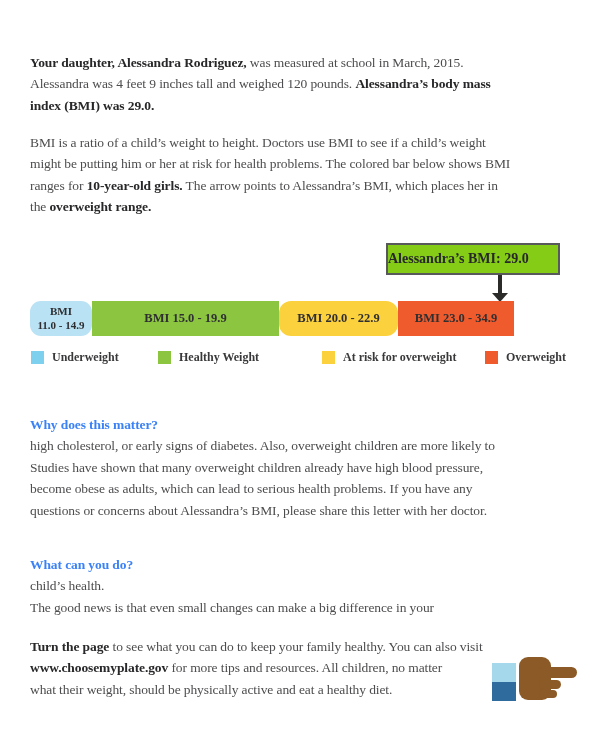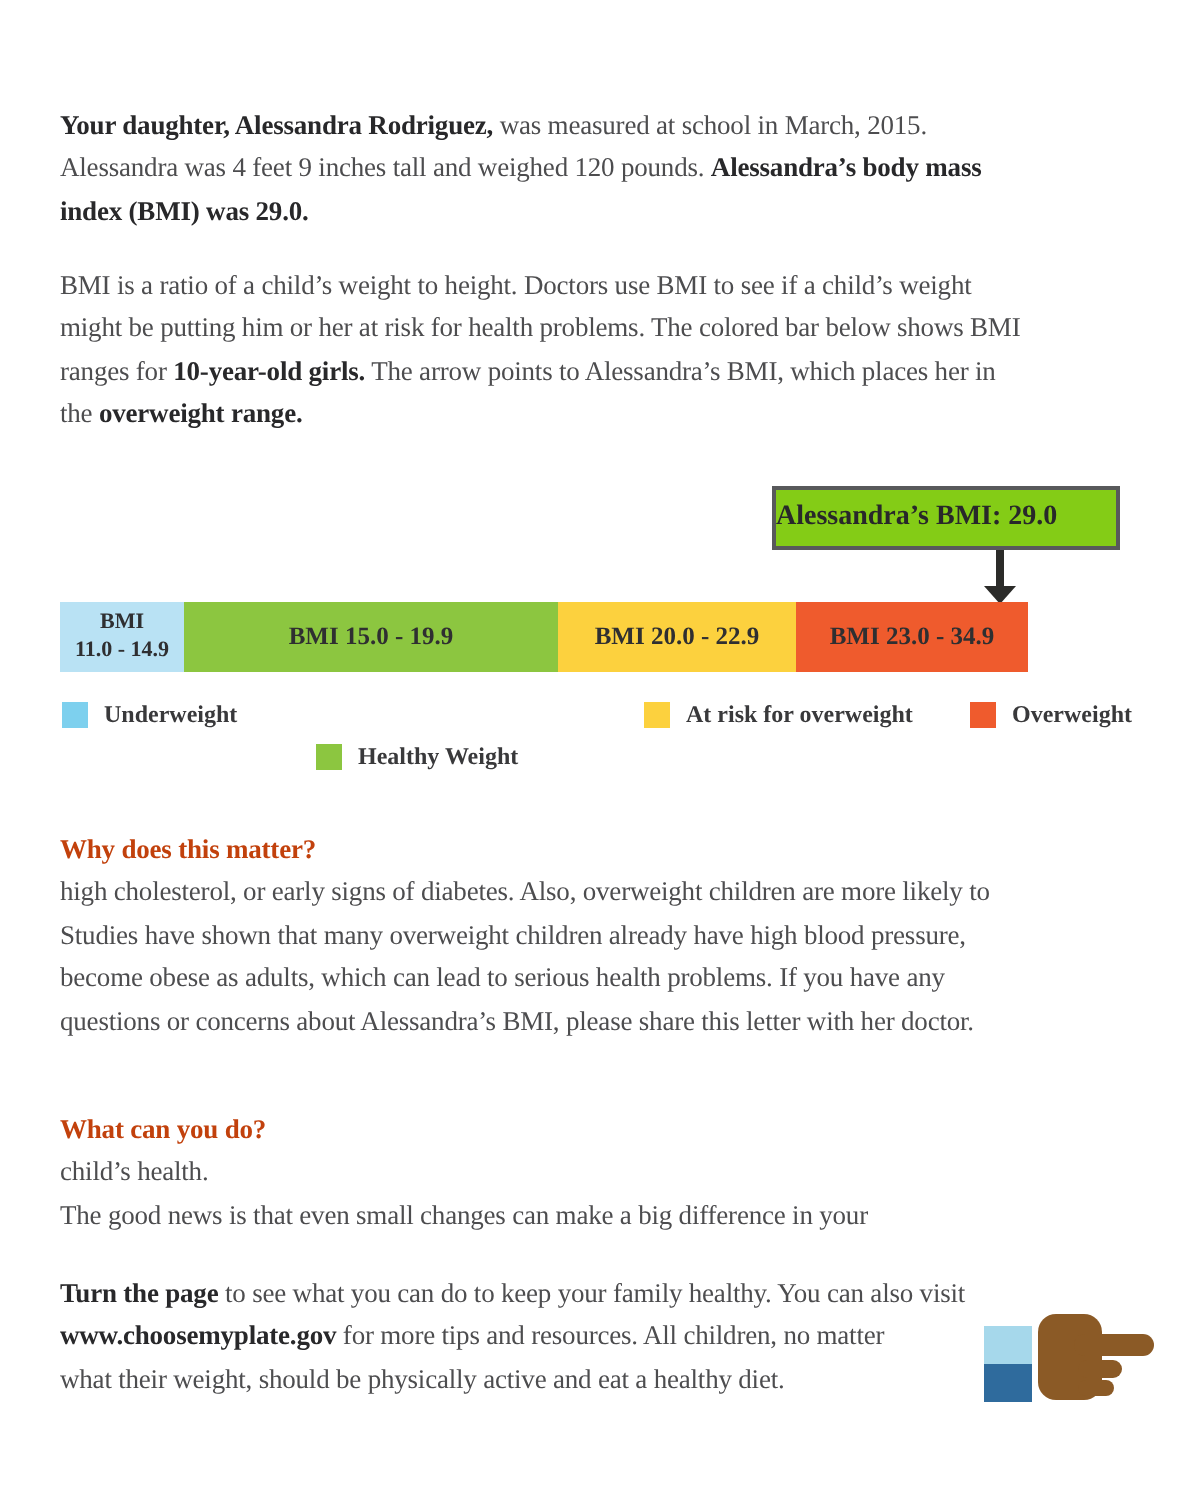--- a/index.html
+++ b/index.html
@@ -12,21 +12,21 @@
     overflow:hidden;
   }
   .block{position:absolute;left:30px;width:545px;font-family:Liberation Serif, serif;}
   .line{
     font-size:13.5px;
     line-height:21.4px;
     letter-spacing:-0.1px;
     white-space:pre;
   }
   .b{font-weight:bold;color:#28282a;}
-  .h{font-weight:bold;color:#c2410c;}
+  .h{font-weight:bold;color:#3b82f6;}
 
   
   .callout{
     position:absolute;left:386px;top:243px;width:174px;height:32px;
     box-sizing:border-box;border:2px solid #58595b;background:#84cc16;
     display:flex;align-items:center;justify-content:flex-start;
     font-family:"Liberation Serif",serif;font-weight:bold;font-size:14px;color:#28282a;
   }
   .arrow-stem{position:absolute;left:498px;top:275px;width:4px;height:19px;background:#2b2b29;}
   .arrow-head{
@@ -36,32 +36,32 @@
   }
   .bar{
     position:absolute;left:30px;top:301px;width:530px;height:35px;
     display:flex;flex-direction:row;
   }
   .seg{
     display:flex;align-items:center;justify-content:center;flex-direction:column;
     font-family:"Liberation Serif",serif;font-weight:bold;font-size:12.5px;
     color:#2f2f31;text-align:center;line-height:1.25;white-space:nowrap;
   }
-  .seg-0{width:62px;font-size:11px;}
+  .seg-0{width:62px;font-size:11px;border-radius:11px;}
   .seg-1{width:187px;}
   .seg-2{width:119px;}
   .seg-3{width:116px;}
   .legend-item{
     position:absolute;top:350px;height:14px;
     display:flex;align-items:center;gap:8px;
     font-family:"Liberation Serif",serif;font-weight:bold;font-size:12px;
     color:#39393b;white-space:nowrap;
   }
   .swatch{width:13px;height:13px;flex:0 0 13px;}
-  .li-0{left:31px;} .li-1{left:158px;margin-top:21px;} .li-2{left:322px;} .li-3{left:485px;}
+  .li-0{left:31px;} .li-1{left:158px;} .li-2{left:322px;} .li-3{left:485px;}
 
   .hand{position:absolute;left:491px;top:656px;}
 </style>
 </head>
 <body>
 
 <div class="page">
 
   <div class="block" style="top:52px;">
     <div class="line"><span class="b">Your daughter, Alessandra Rodriguez,</span><span> was measured at school in March, 2015.</span></div>
@@ -83,21 +83,21 @@
   <div class="arrow-head"></div>
 
   <div class="bar">
     <div class="seg seg-0" style="background: rgb(185, 226, 244);">
       <span>BMI</span>
       <span>11.0 - 14.9</span>
     </div>
     <div class="seg seg-1" style="background: rgb(140, 198, 64);">
       <span>BMI 15.0 - 19.9</span>
     </div>
-    <div class="seg seg-2" style="background: rgb(252, 209, 62);">
+    <div class="seg seg-2" style="background: rgb(252, 209, 62); border-radius: 12px;">
       <span>BMI 20.0 - 22.9</span>
     </div>
     <div class="seg seg-3" style="background: rgb(239, 91, 45); text-align: right;">
       <span>BMI 23.0 - 34.9</span>
     </div>
   </div>
 
   <div class="legend-item li-0">
     <span class="swatch" style="background: rgb(125, 208, 238);"></span>
     <span>Underweight</span>

